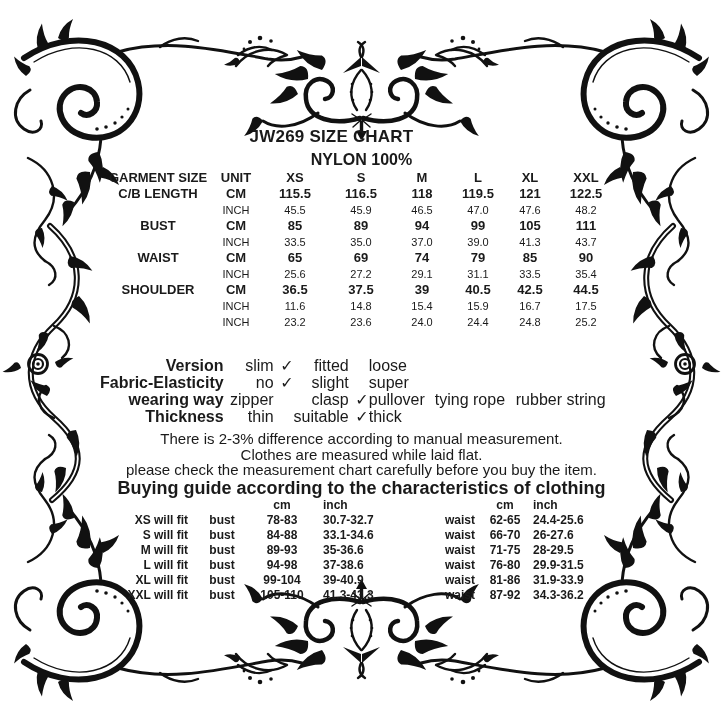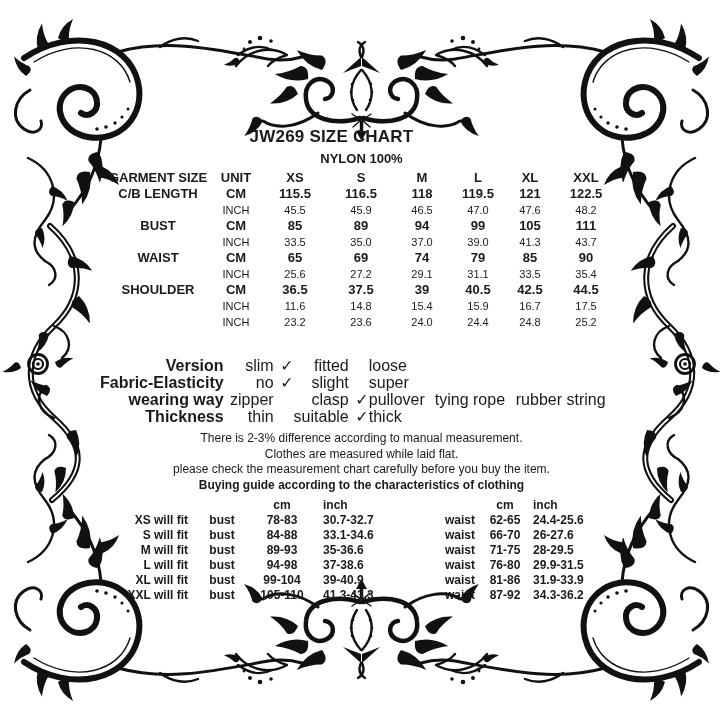--- a/index.html
+++ b/index.html
@@ -18,42 +18,42 @@
   .ornament .s25{fill:none;stroke:#111;stroke-width:2.8}
   .ornament .s2f{fill:none;stroke:#111;stroke-width:2.2}
   .ornament .s3{fill:none;stroke:#111;stroke-width:3}
   .ornament .s45{fill:none;stroke:#111;stroke-width:4.5}
   .ornament .s6{fill:none;stroke:#111;stroke-width:6}
   .ornament .sw{fill:none;stroke:#fff;stroke-width:1.8}
 
   .title{position:absolute;top:127px;left:0;width:663px;text-align:center;
          font-size:17px;font-weight:bold;letter-spacing:.2px}
   .subtitle{position:absolute;top:151px;left:0;width:723px;text-align:center;
-            font-size:13px;font-weight:bold}
+            font-size:16px;font-weight:bold}
 
   
   .st{position:absolute;left:100px;top:170px;border-collapse:collapse;table-layout:fixed}
   .st th,.st td{padding:0;height:16px;line-height:16px;text-align:center;
                 font-size:13px;font-weight:bold;white-space:nowrap;overflow:visible}
   .st .lab{text-align:center;padding-left:4px}
   .st tr.n td{font-weight:normal;font-size:11px}
 
   
   .at{position:absolute;left:100px;top:357px;border-collapse:collapse;table-layout:fixed}
   .at td{padding:0;height:17px;line-height:17px;font-size:16px;white-space:nowrap}
   .at .alab{font-weight:bold;text-align:right}
   .at .c1,.at .chk,.at .c3{text-align:right}
   .at .c5,.at .c6,.at .c7{text-align:left}
   .at .c6{padding-left:4px}
   .at .c7{padding-left:7px}
 
   .notes{position:absolute;top:431px;left:0;width:723px;text-align:center;
-         font-size:12px;line-height:15.5px}
+         font-size:15px;line-height:15.5px}
   .gh{position:absolute;top:478px;left:0;width:723px;text-align:center;
-      font-size:12px;font-weight:bold}
+      font-size:18px;font-weight:bold}
 
   
   .gt{position:absolute;left:100px;top:498px;border-collapse:collapse;table-layout:fixed}
   .gt th,.gt td{padding:0;height:15px;line-height:15px;font-size:12px;font-weight:bold;
                 text-align:center;white-space:nowrap}
   .gt .glab{text-align:right;padding-right:4px}
   .gt .gin,.gt .ih{text-align:left;padding-left:11px}
   .gt .gin2,.gt .ih2{text-align:left;padding-left:8px}
 </style>
 </head>

